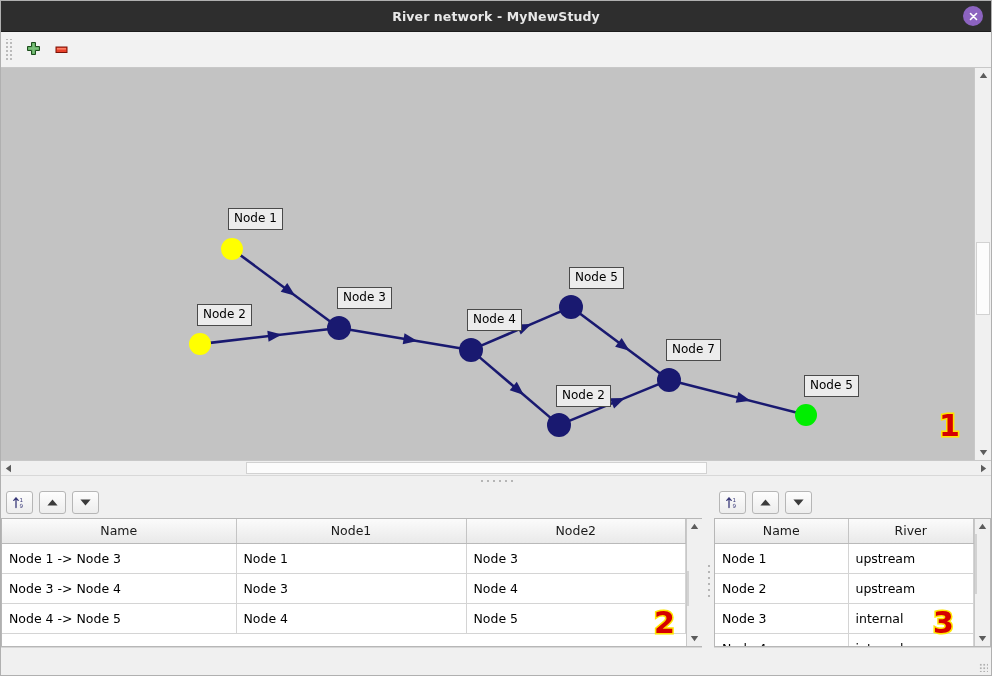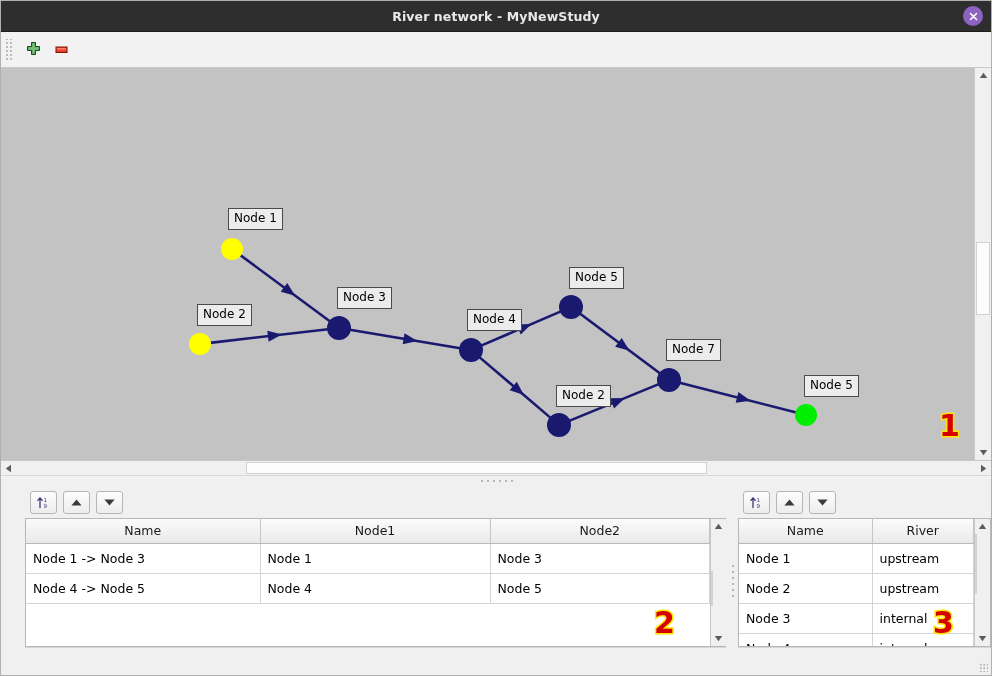--- a/index.html
+++ b/index.html
@@ -156,21 +156,20 @@
     background-image: radial-gradient(#b5b5b5 1px, transparent 1.1px);
     background-size: 4px 6px;
   }
 
   
   .bottom {
     flex: 1 1 auto;
     display: flex;
     background: #f0f0f0;
     min-height: 0;
-    padding-left: 24px;
   }
   .panel { display: flex; flex-direction: column; min-width: 0; position: relative; }
   .panel-left { flex: 0 0 701px; }
   .panel-right { flex: 1 1 auto; }
 
   .panel-toolbar {
     height: 33px; flex: 0 0 33px;
     display: flex; align-items: center;
     gap: 6px; padding: 2px 0 0 5px;
     background: #f0f0f0;
@@ -401,20 +400,25 @@
                   <th>Node2</th>
                 </tr>
               </thead>
             <tbody id="links-body">
                 <tr>
                   <td>Node 1 -&gt; Node 3</td>
                   <td>Node 1</td>
                   <td>Node 3</td>
                 </tr>
                 <tr>
+                  <td>Node 3 -&gt; Node 4</td>
+                  <td>Node 3</td>
+                  <td>Node 4</td>
+                </tr>
+                <tr>
                   <td>Node 4 -&gt; Node 5</td>
                   <td>Node 4</td>
                   <td>Node 5</td>
                 </tr>
               </tbody>
           </table>
         </div>
         <div class="tbl-vscroll">
           <div class="sb-arrow">
             <svg width="9" height="7" viewBox="0 0 9 7">

